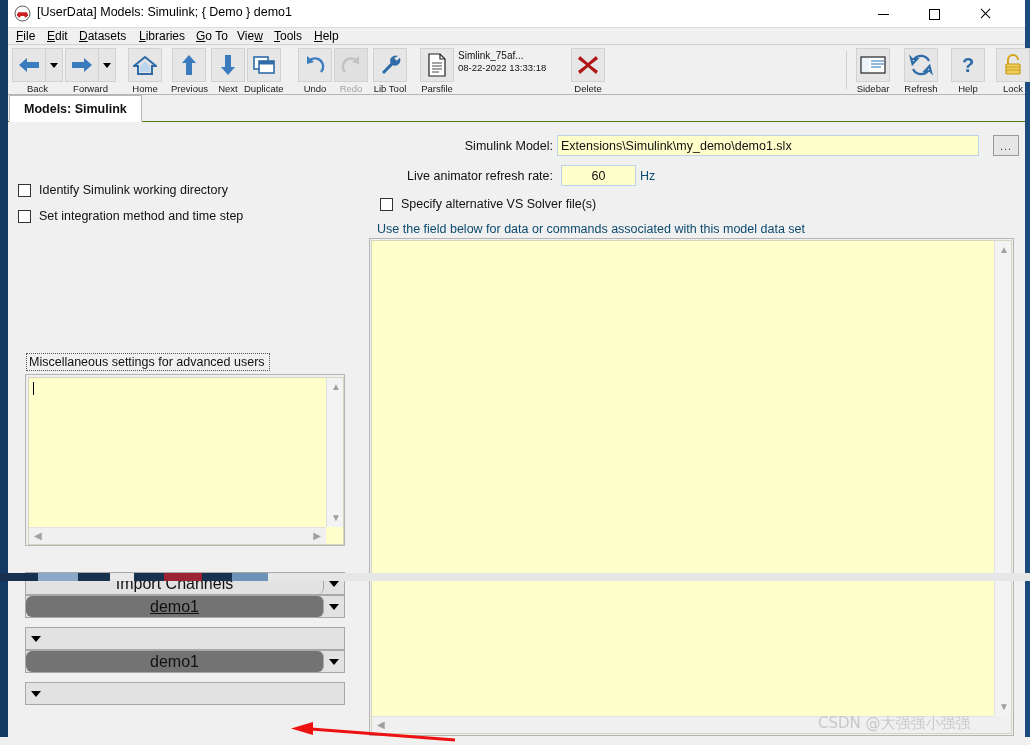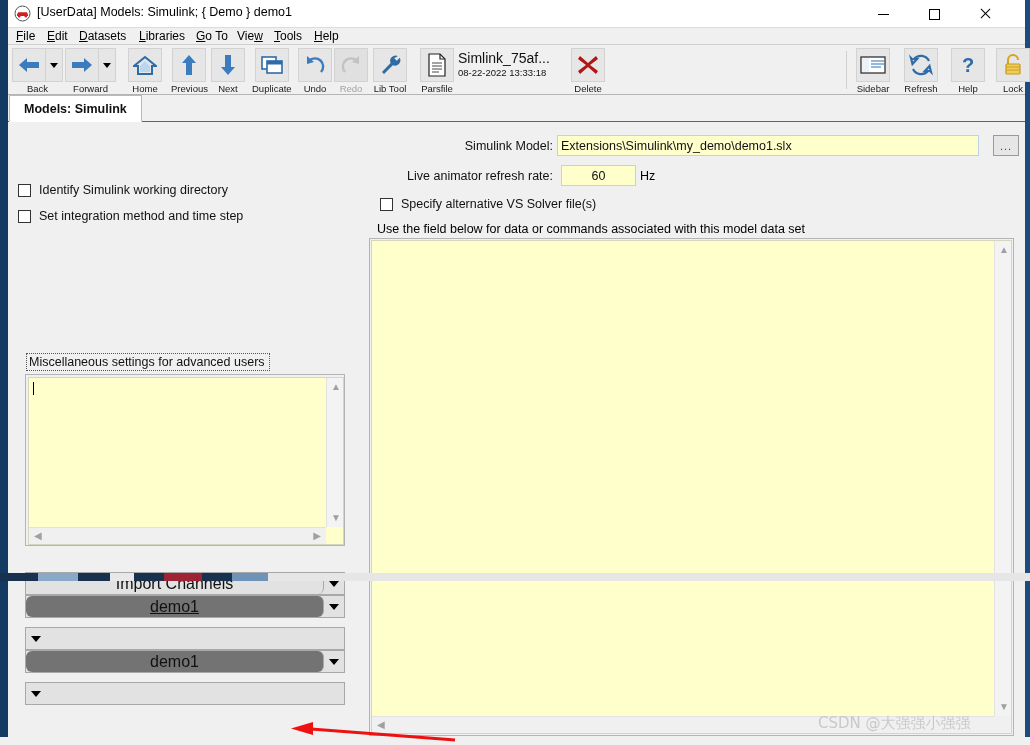--- a/index.html
+++ b/index.html
@@ -97,21 +97,21 @@
   .caret-dn {
     width: 0; height: 0; border-left: 4px solid transparent;
     border-right: 4px solid transparent; border-top: 5px solid #000;
   }
   .tb-sep {
     position: absolute; top: 6px; width: 1px; height: 38px; background: #d0d0d0;
   }
   .parsfile-meta {
     position: absolute; top: 5px; display: flex; flex-direction: column;
   }
-  .pf-name { font-size: 14px; color: #111; }
+  .pf-name { font-size: 10px; color: #111; }
   .pf-date { font-size: 9.5px; color: #111; margin-top: 1px; }
 
   
   .tabstrip {
     position: absolute; left: 8px; top: 95px; width: 1017px; height: 27px;
     background: #f0f0f0; border-bottom: 1px solid #4d7c0f;
   }
   .tab-active {
     position: absolute; left: 1px; top: 0; height: 27px;
     padding: 0 14px;
@@ -215,21 +215,21 @@
   }
   .txtfield.centered { justify-content: center; }
   .txtfield > span { padding: 0 3px; white-space: nowrap; }
   .browse-btn {
     position: absolute; width: 26px; height: 21px;
     border: 1px solid #9a9a9a; background: #e6e6e6;
     display: flex; align-items: center; justify-content: center;
     font-size: 11px; color: #444; letter-spacing: 1px; line-height: 4px;
   }
   .hint-text {
-    position: absolute; font-size: 12.5px; color: #000000; white-space: nowrap;
+    position: absolute; font-size: 12.5px; color: #0c4a6e; white-space: nowrap;
   }
 
   
   .big-frame {
     position: absolute; left: 369px; top: 238px; width: 645px; height: 498px;
     border: 1px solid #b4b4b4; background: #f0f0f0;
   }
   .big-inner {
     position: absolute; left: 1px; top: 1px; right: 1px; bottom: 1px;
     background: #ffffcc; border: 1px solid #d5d5c0;
@@ -347,21 +347,21 @@
 
     <div class="tb-btn" style="left:203px">
       <div class="tb-ico">
         <svg width="22" height="24" viewBox="0 0 22 24">
           <path d="M11 22 L18 14 L14 14 L14 2 L8 2 L8 14 L4 14 Z" fill="#3b7cbf"></path>
         </svg>
       </div>
       <span class="tb-lbl">Next</span>
     </div>
 
-    <div class="tb-btn" style="left:244px">
+    <div class="tb-btn" style="left:236px">
       <div class="tb-ico">
         <svg width="24" height="22" viewBox="0 0 24 22">
           <rect x="2" y="3" width="14" height="12" fill="#fff" stroke="#2e6ca8" stroke-width="1.6"></rect>
           <rect x="7" y="7" width="15" height="12" fill="#fff" stroke="#2e6ca8" stroke-width="1.6"></rect>
           <rect x="7" y="7" width="15" height="3.5" fill="#2e6ca8"></rect>
         </svg>
       </div>
       <span class="tb-lbl">Duplicate</span>
     </div>
 

